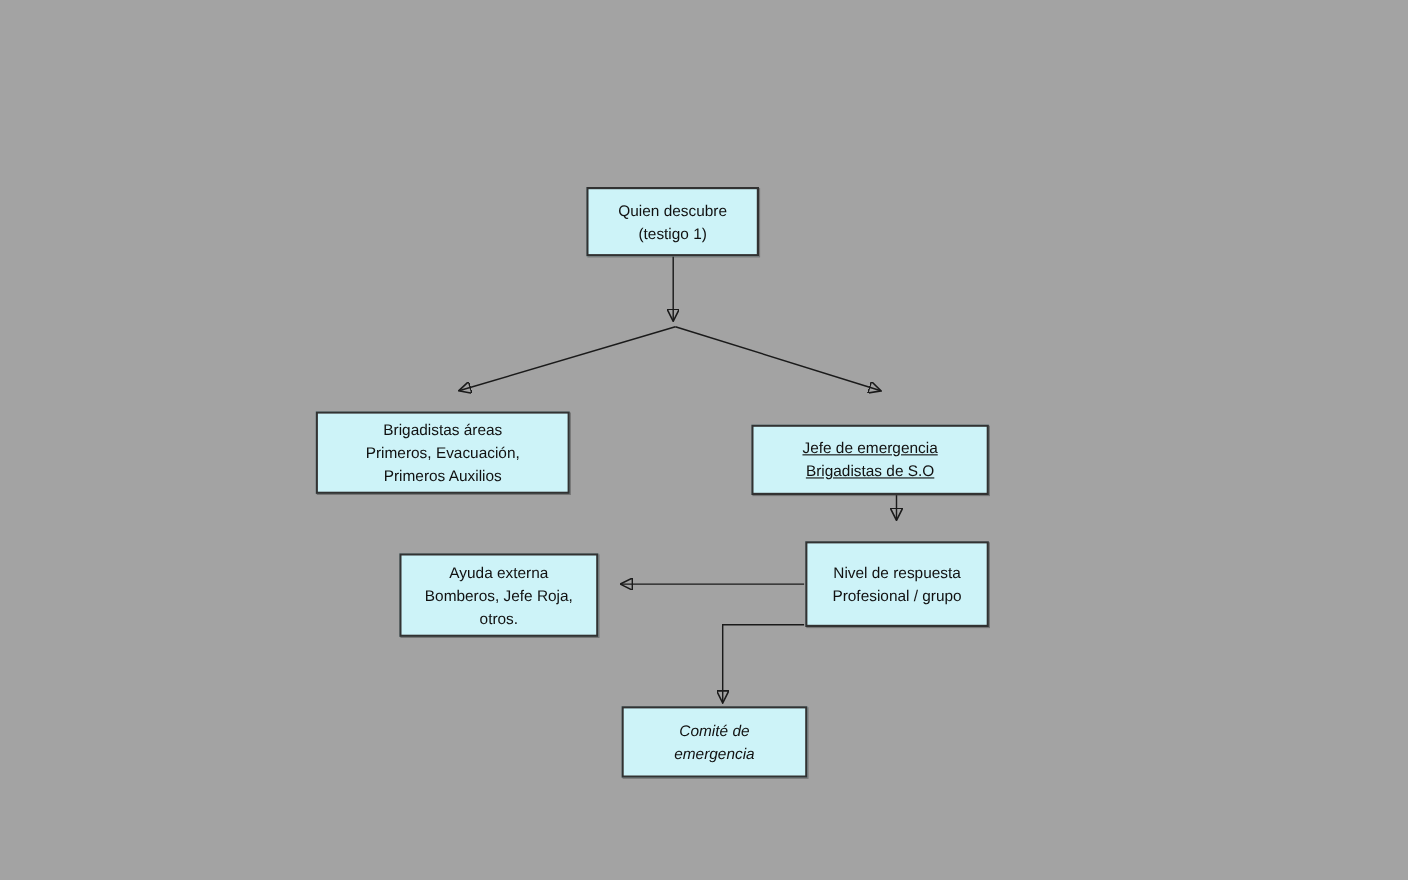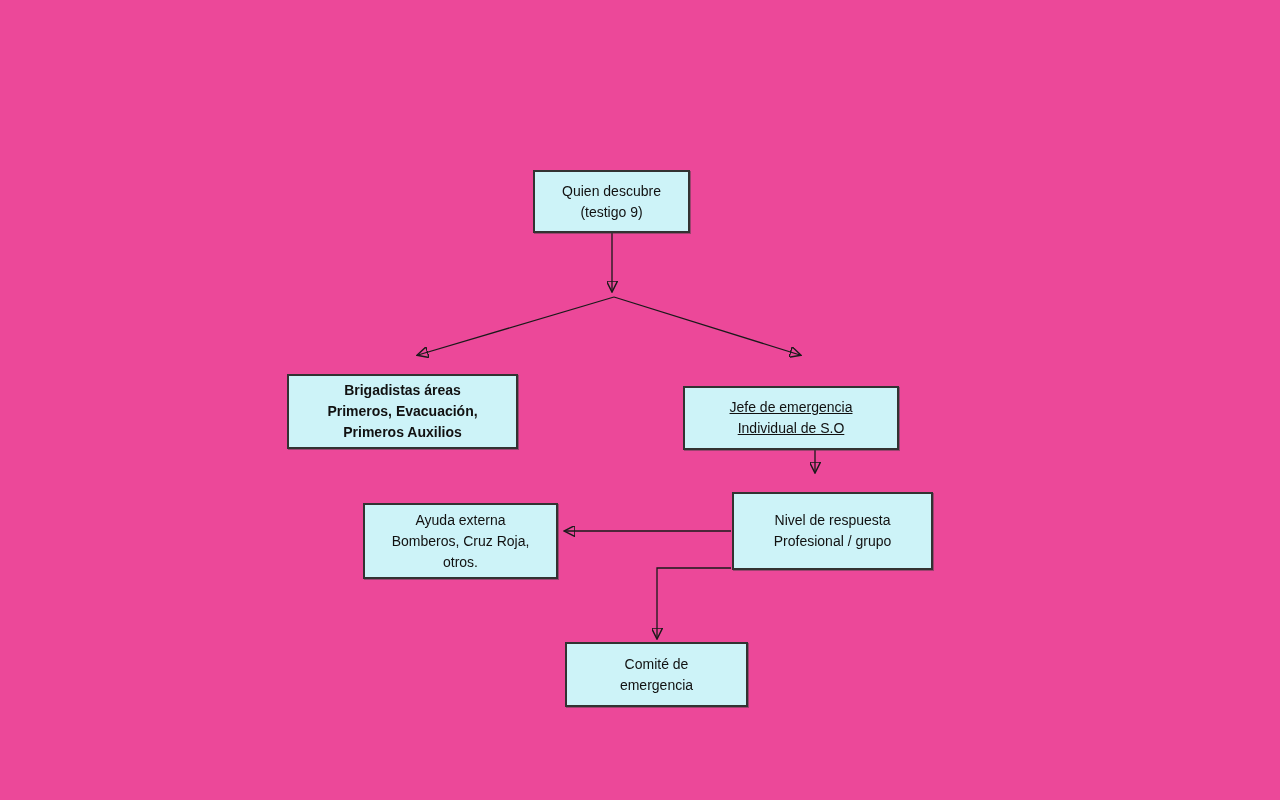--- a/index.html
+++ b/index.html
@@ -5,46 +5,46 @@
   html, body {
     margin: 0;
     padding: 0;
     background: #ffffff;
   }
   #canvas {
     position: relative;
     width: 1280px;
     height: 800px;
     overflow: hidden;
-    background: #ec4899;
+    background: #a3a3a3;
     font-family: "Liberation Sans", "DejaVu Sans", sans-serif;
   }
   .node {
     position: absolute;
     box-sizing: border-box;
     background: #cdf3f8;
     border: 2px solid #323232;
     box-shadow: 1px 1px 0 rgba(60,60,60,0.45);
     display: flex;
     flex-direction: column;
     align-items: center;
     justify-content: center;
     text-align: center;
     color: #111111;
     font-size: 14px;
     line-height: 21px;
   }
   .node span { display: block; white-space: nowrap; }
 
   #node-quien       { left: 533px; top: 170px; width: 157px; height: 63px; }
-  #node-brigadistas { left: 287px; top: 374px; width: 231px; height: 75px; font-weight: bold; }
+  #node-brigadistas { left: 287px; top: 374px; width: 231px; height: 75px; }
   #node-jefe        { left: 683px; top: 386px; width: 216px; height: 64px; text-decoration: underline; }
-  #node-nivel       { left: 732px; top: 492px; width: 201px; height: 78px; }
-  #node-ayuda       { left: 363px; top: 503px; width: 195px; height: 76px; }
-  #node-comite      { left: 565px; top: 642px; width: 183px; height: 65px; }
+  #node-nivel       { left: 732px; top: 492px; width: 167px; height: 78px; }
+  #node-ayuda       { left: 363px; top: 503px; width: 181px; height: 76px; }
+  #node-comite      { left: 565px; top: 642px; width: 169px; height: 65px; font-style: italic; }
 
   #connectors {
     position: absolute;
     left: 0; top: 0;
     width: 1280px;
     height: 800px;
     pointer-events: none;
   }
   #connectors line, #connectors path {
     stroke: #1a1a1a;
@@ -67,42 +67,42 @@
     <line x1="612" y1="233" x2="612" y2="291" marker-end="url(#arrow)"></line>
     <line x1="614" y1="297" x2="418" y2="355" marker-end="url(#arrow)"></line>
     <line x1="614" y1="297" x2="800" y2="355" marker-end="url(#arrow)"></line>
     <line x1="815" y1="450" x2="815" y2="472" marker-end="url(#arrow)"></line>
     <line x1="731" y1="531" x2="565" y2="531" marker-end="url(#arrow)"></line>
     <path d="M 731 568 L 657 568 L 657 638" marker-end="url(#arrow)"></path>
   </svg>
 
   <div class="node" id="node-quien">
     <span>Quien descubre</span>
-    <span>(testigo 9)</span>
+    <span>(testigo 1)</span>
   </div>
 
   <div class="node" id="node-brigadistas">
     <span>Brigadistas áreas</span>
     <span>Primeros, Evacuación,</span>
     <span>Primeros Auxilios</span>
   </div>
 
   <div class="node" id="node-jefe">
     <span>Jefe de emergencia</span>
-    <span>Individual de S.O</span>
+    <span>Brigadistas de S.O</span>
   </div>
 
   <div class="node" id="node-nivel">
     <span>Nivel de respuesta</span>
     <span>Profesional / grupo</span>
   </div>
 
   <div class="node" id="node-ayuda">
     <span>Ayuda externa</span>
-    <span>Bomberos, Cruz Roja,</span>
+    <span>Bomberos, Jefe Roja,</span>
     <span>otros.</span>
   </div>
 
   <div class="node" id="node-comite">
     <span>Comité de</span>
     <span>emergencia</span>
   </div>
 
 </div>
 

